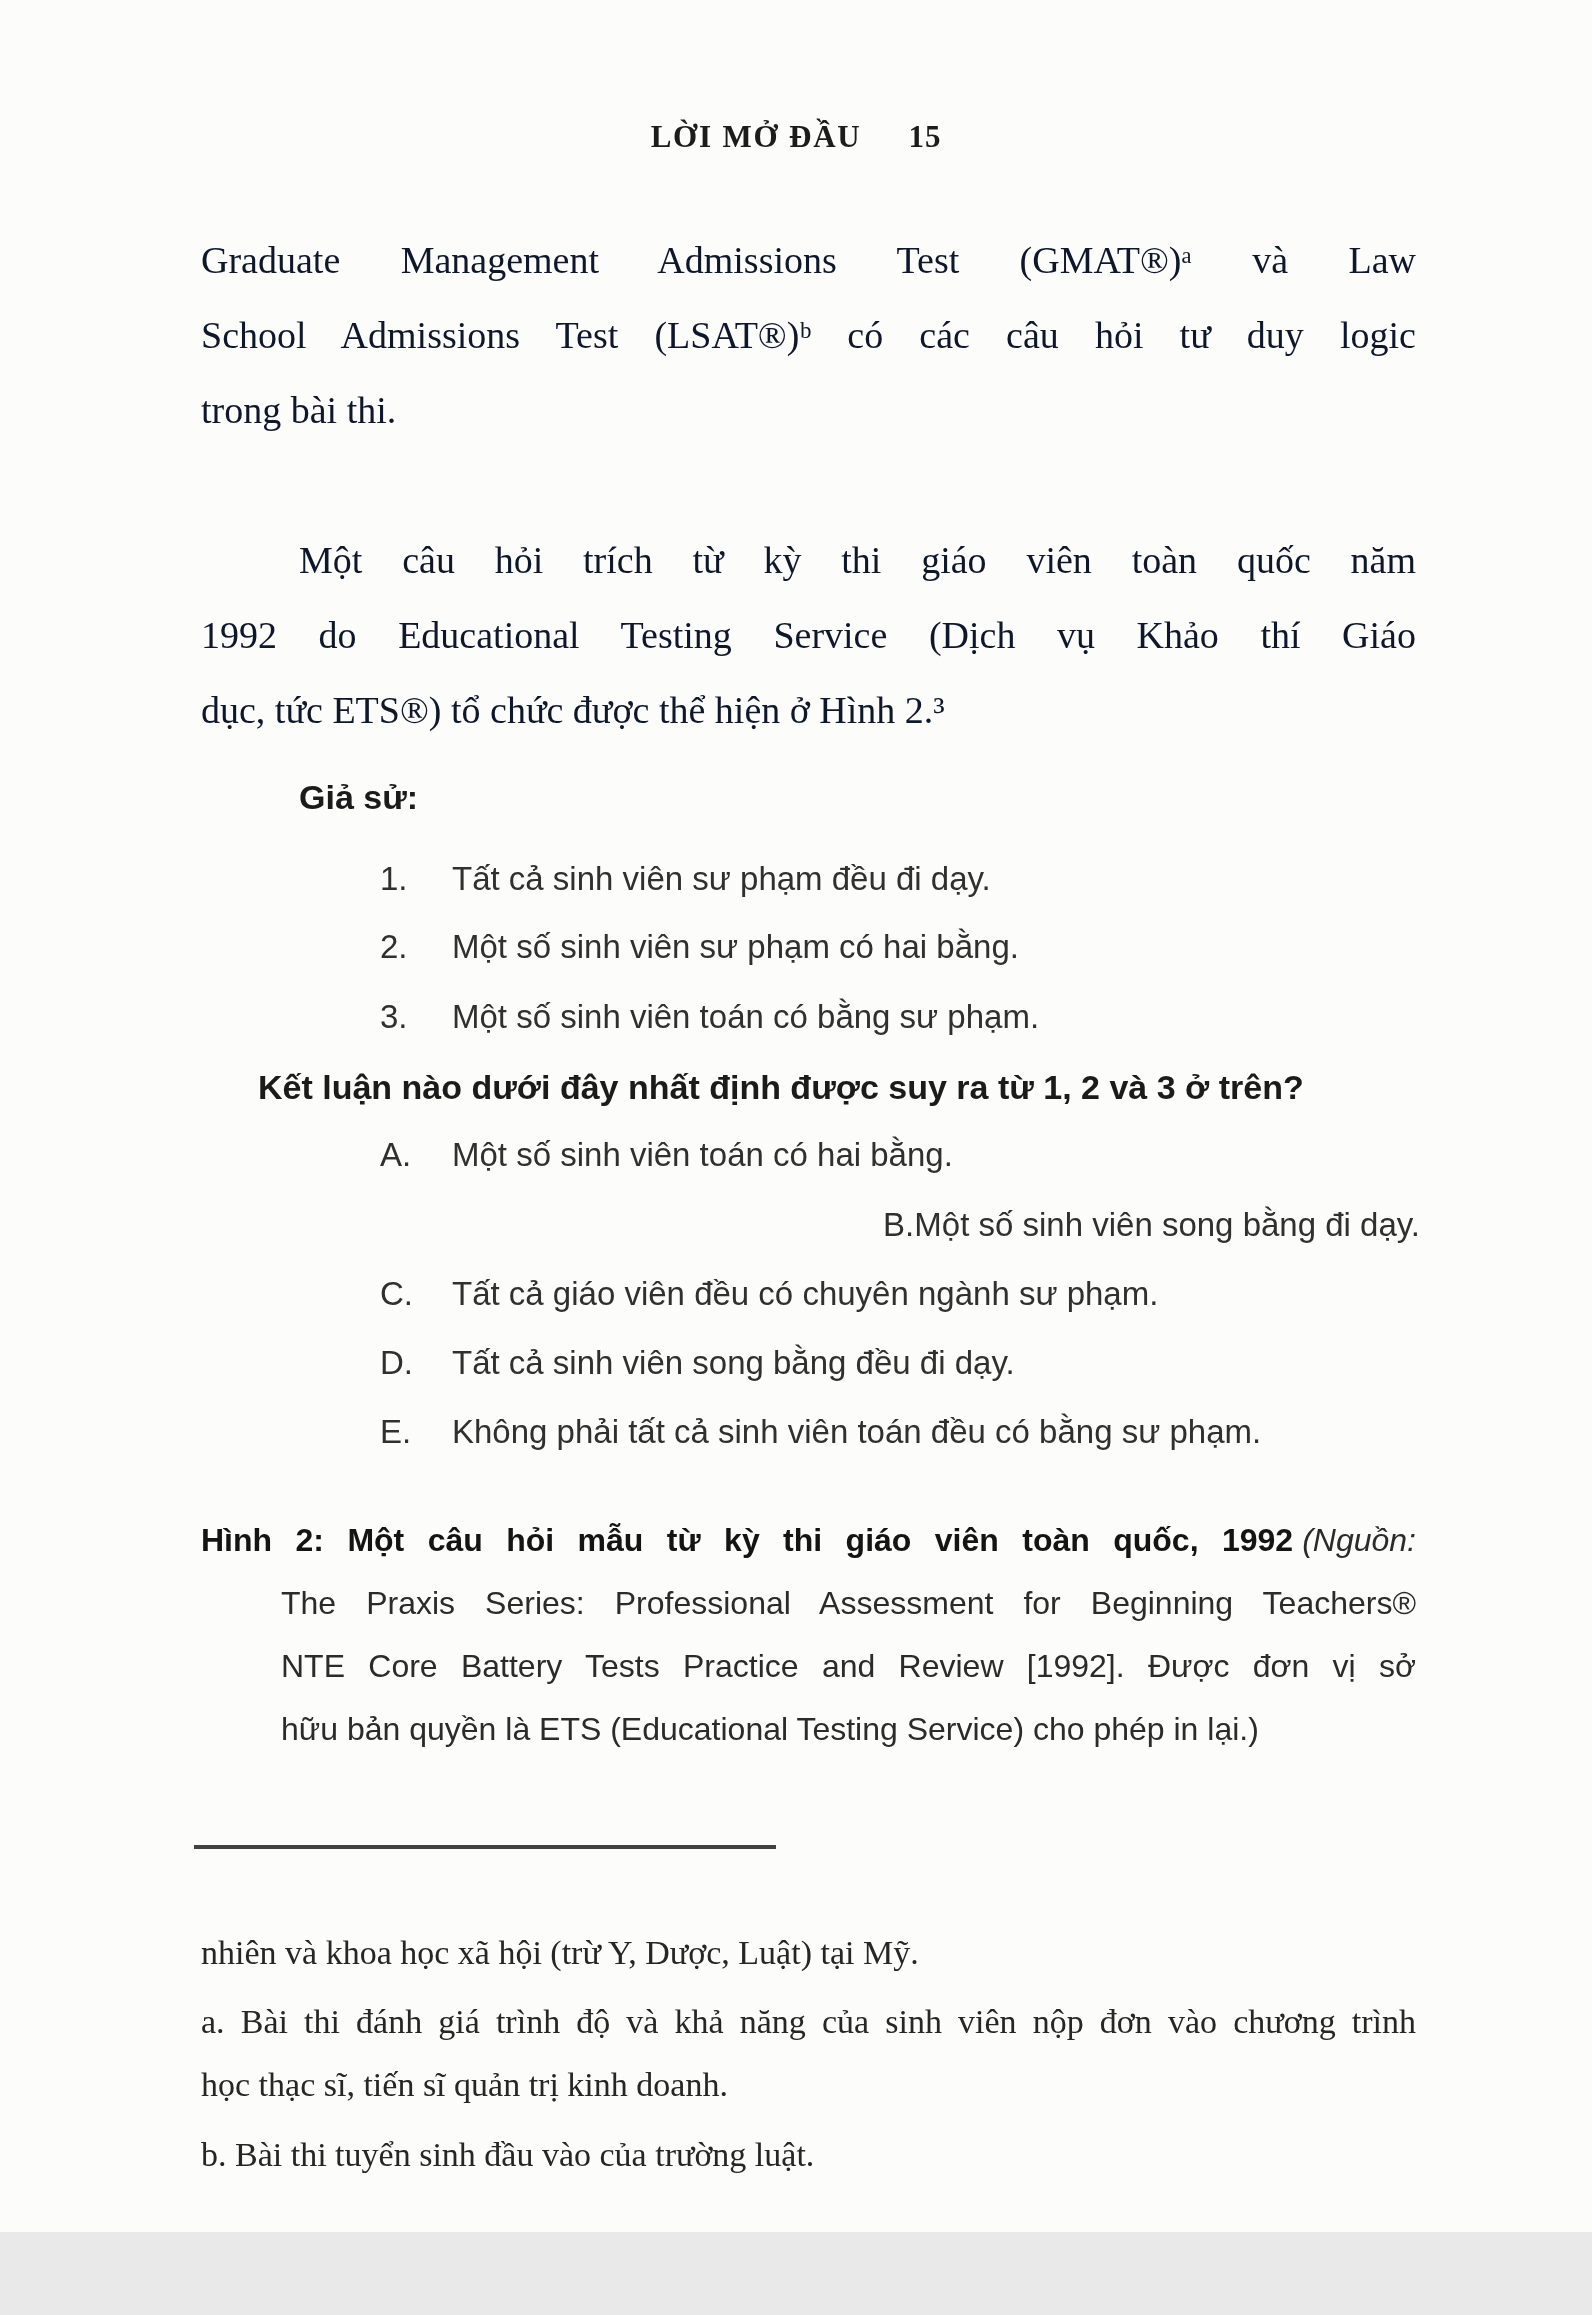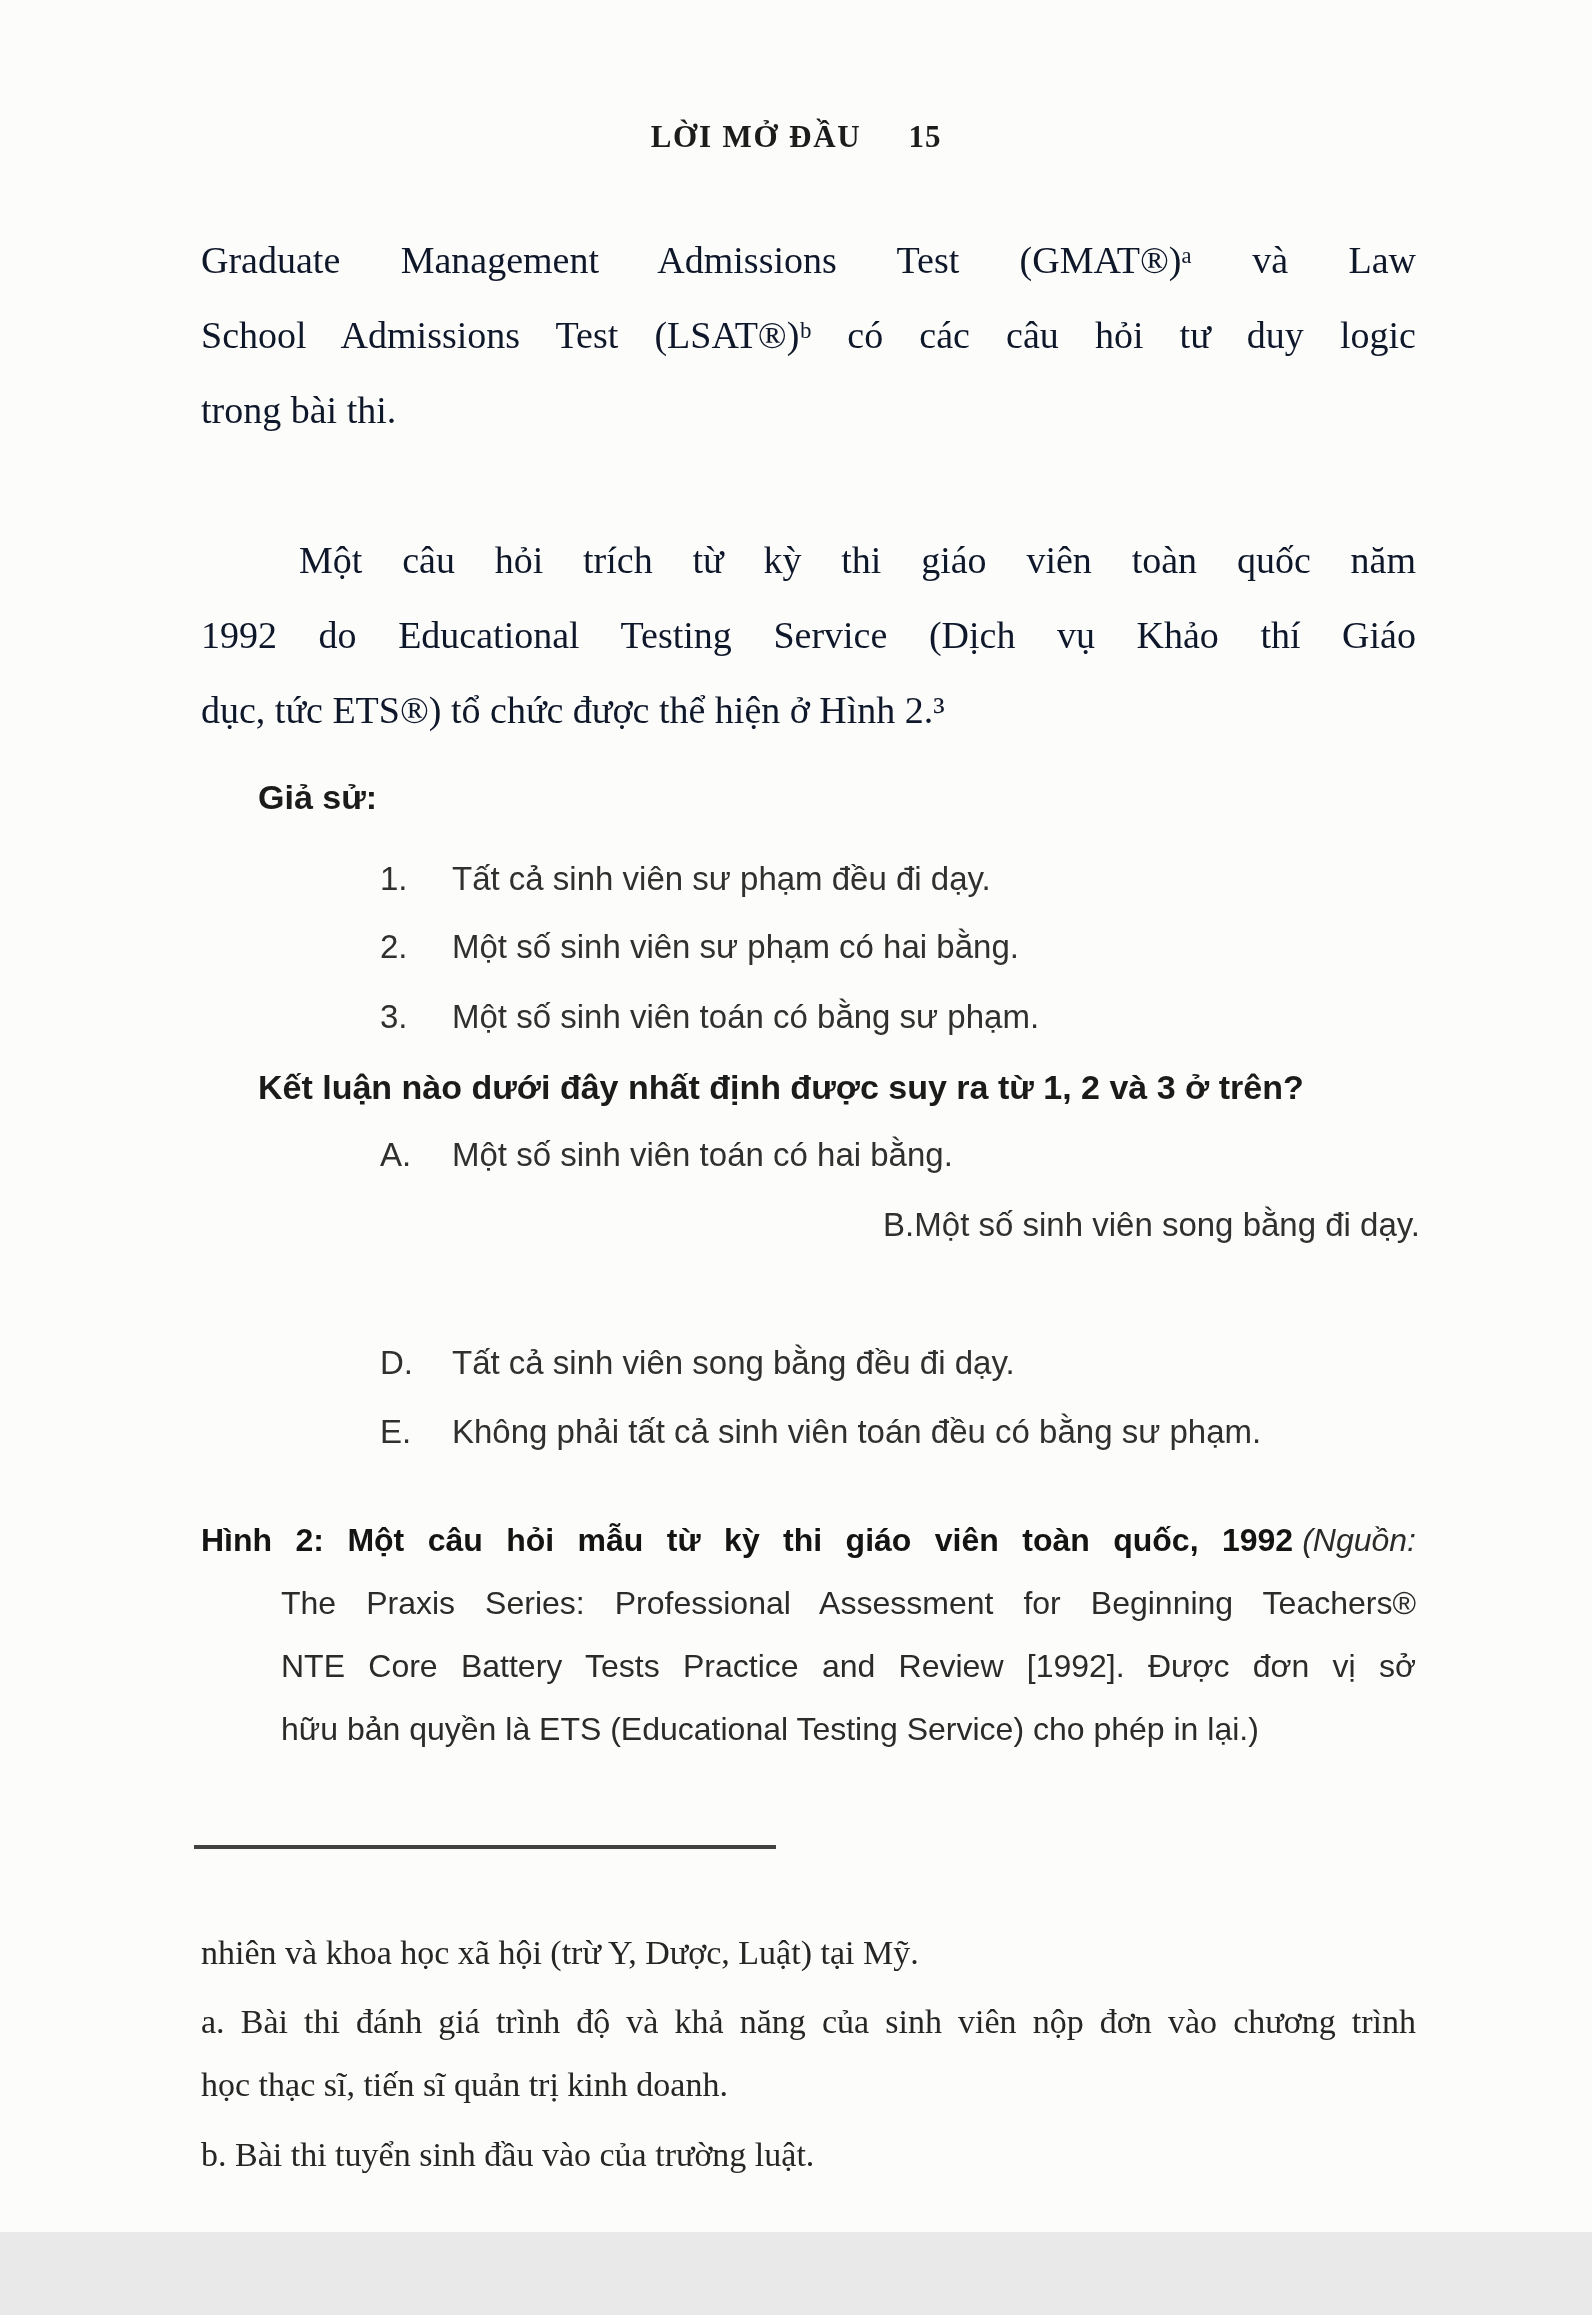--- a/index.html
+++ b/index.html
@@ -31,21 +31,21 @@
   #para1{top:223px;}
   #para2{top:523px;}
   .indent{padding-left:98px;}
 
   
   .ex-label{
     position:absolute;left:258px;
     font-family:"Liberation Sans","DejaVu Sans",sans-serif;
     font-weight:700;font-size:34px;color:#1b1b1b;line-height:42px;
   }
-  #gia-su{top:776px;}
+  #gia-su{top:776px;margin-left:41px;}
   #question{top:1066px;width:1167px;}
   .ex-row{
     position:absolute;left:380px;width:1040px;
     font-family:"Liberation Sans","DejaVu Sans",sans-serif;
     font-size:33px;color:#303030;line-height:42px;white-space:nowrap;
   }
   .ex-row .marker{display:inline-block;width:72px;}
   #prem0{top:858px;}
   #prem1{top:926px;}
   #prem2{top:996px;}
@@ -113,20 +113,23 @@
   </div>
 
   <div class="ex-label" id="question">Kết luận nào dưới đây nhất định được suy ra từ 1, 2 và 3 ở trên?</div>
 
   <div class="ex-row" id="opt0">
     <span class="marker">A.</span><span>Một số sinh viên toán có hai bằng.</span>
   </div>
   <div class="ex-row" id="opt1">
     <span class="marker">B.</span><span>Một số sinh viên song bằng đi dạy.</span>
   </div>
+  <div class="ex-row" id="opt2">
+    <span class="marker">C.</span><span>Tất cả giáo viên đều có chuyên ngành sư phạm.</span>
+  </div>
   <div class="ex-row" id="opt3">
     <span class="marker">D.</span><span>Tất cả sinh viên song bằng đều đi dạy.</span>
   </div>
   <div class="ex-row" id="opt4">
     <span class="marker">E.</span><span>Không phải tất cả sinh viên toán đều có bằng sư phạm.</span>
   </div>
 
   <div class="caption">
     <div class="jl">
       <span class="b">Hình 2: Một câu hỏi mẫu từ kỳ thi giáo viên toàn quốc, 1992</span><span class="i">(Nguồn:</span>

